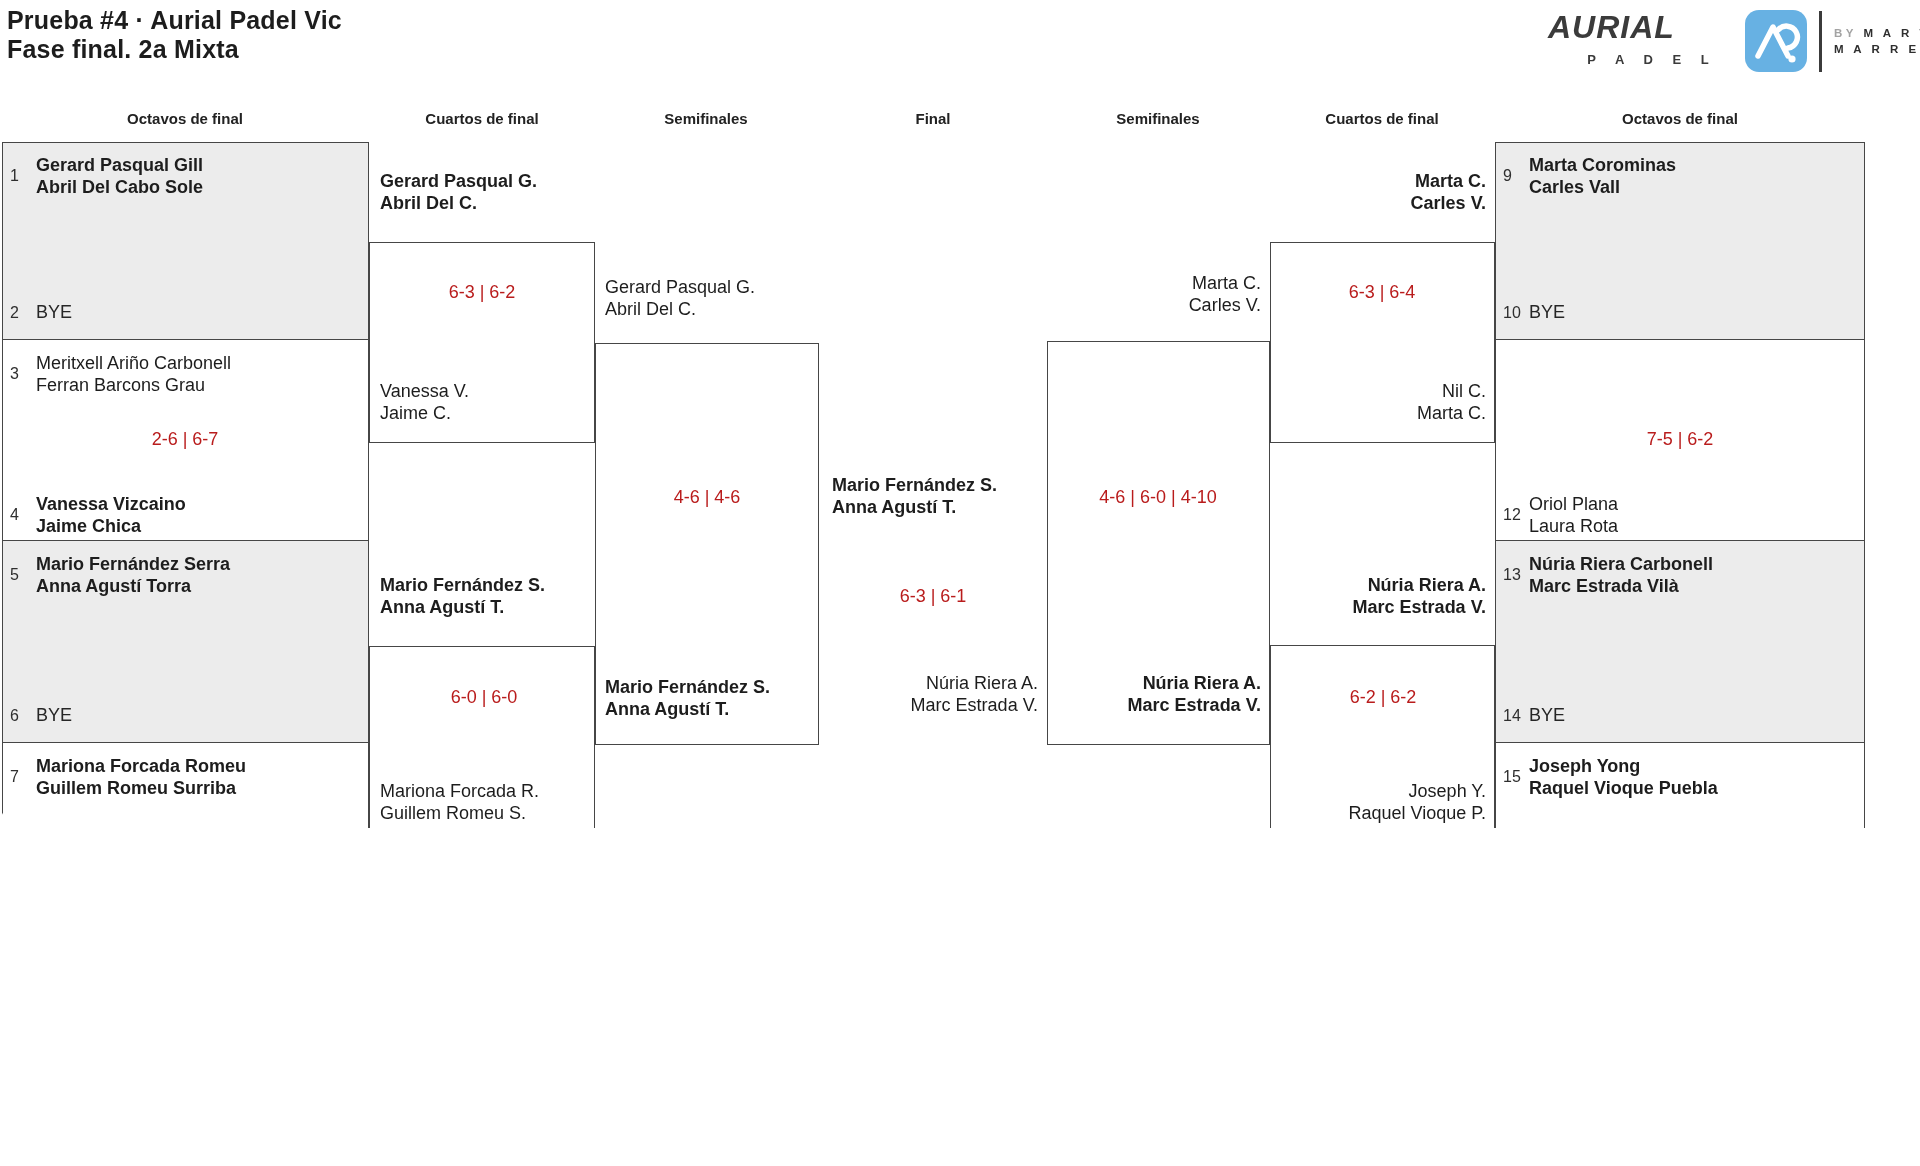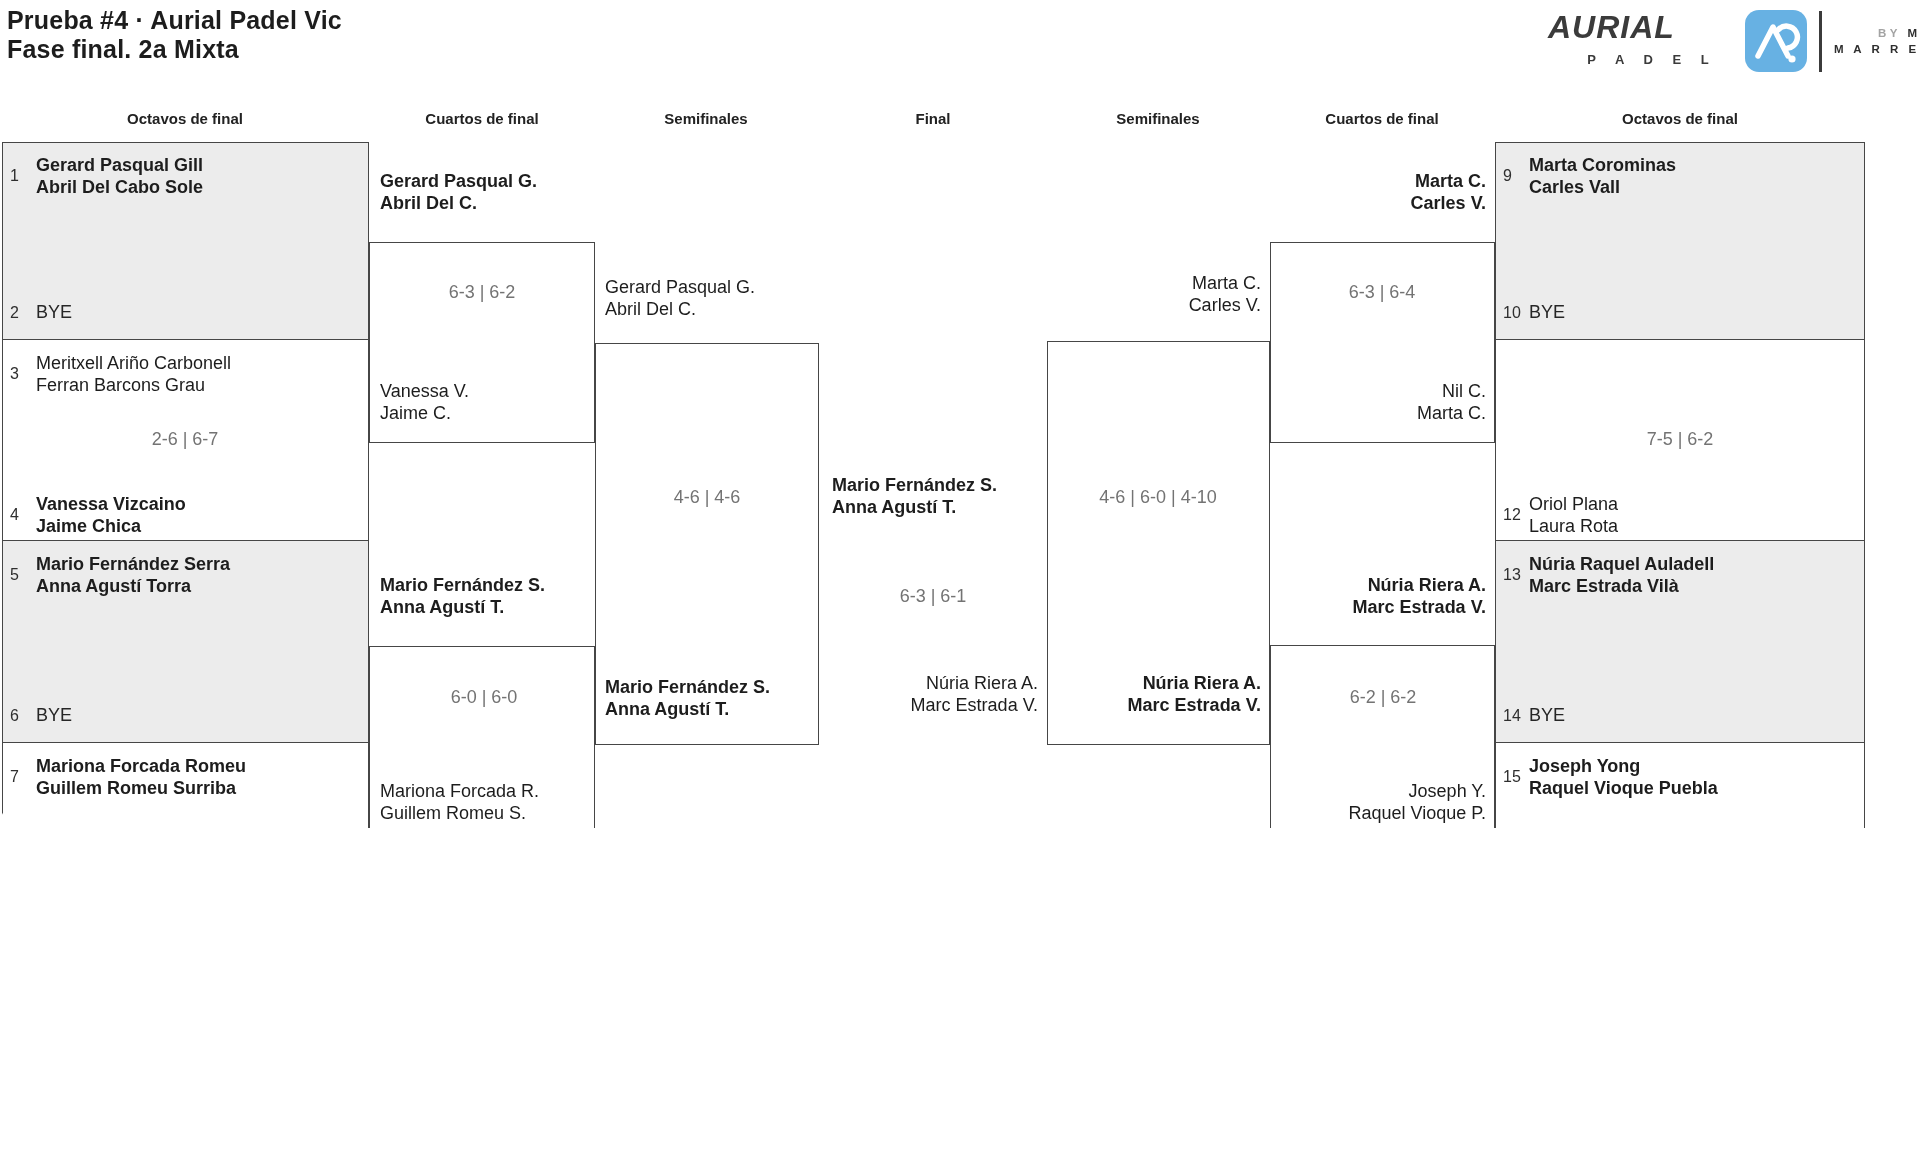--- a/index.html
+++ b/index.html
@@ -12,32 +12,32 @@
 
   .box{position:absolute;border:1.5px solid #464646;box-sizing:border-box;}
   .shaded{background:#ececec;}
 
   .entry{position:absolute;display:flex;align-items:center;gap:5px;}
   .seed{flex:none;width:21px;font-size:16px;color:#2e2e2e;font-weight:400;}
   .team{font-size:18px;line-height:22px;}
   .b{font-weight:700;}
   .bye{font-size:18px;color:#262626;text-align:right;}
 
-  .score{position:absolute;transform:translateX(-50%);font-size:18px;white-space:nowrap;color:#737373;}
+  .score{position:absolute;transform:translateX(-50%);font-size:18px;white-space:nowrap;color:#b91c1c;}
   .lbl{position:absolute;font-size:18px;line-height:22px;}
   .rt{text-align:right;}
 
   
   .logo{position:absolute;left:1548px;top:6px;width:372px;height:72px;}
   .wordmark{position:absolute;left:0px;top:0px;font-size:32px;line-height:42px;font-weight:700;font-style:italic;color:#3b3b3b;letter-spacing:1px;}
   .padel{position:absolute;left:28px;top:46px;width:152px;font-size:13px;font-weight:700;letter-spacing:8px;color:#3b3b3b;text-align:center;}
   .mark{position:absolute;left:197px;top:4px;width:62px;height:62px;background:#67b1e3;border-radius:14px;}
   .lsep{position:absolute;left:271px;top:5px;width:3px;height:61px;background:#3b3b3b;}
   .byline{position:absolute;left:286px;top:19px;font-size:11.5px;line-height:16px;letter-spacing:3.5px;color:#2f2f2f;font-weight:700;white-space:nowrap;}
-  .bygray{color:#a3a3a3;font-weight:700;margin-left:44px;}
+  .bygray{color:#a3a3a3;font-weight:700;}
 </style>
 </head>
 <body>
 
 <div id="root">
 
   <div class="ttl">
     <div>Prueba #4 · Aurial Padel Vic</div>
     <div>Fase final. 2a Mixta</div>
   </div>
@@ -154,21 +154,21 @@
     <span class="seed">12</span>
     <div class="team">
       <div>Oriol Plana</div>
       <div>Laura Rota</div>
     </div>
   </div>
 
   <div class="entry" style="left:1503px;top:553px;width:350px">
     <span class="seed">13</span>
     <div class="team b">
-      <div>Núria Raquel Auladell</div>
+      <div>Núria Riera Carbonell</div>
       <div>Marc Estrada Vilà</div>
     </div>
   </div>
   <div class="entry" style="left:1503px;top:705px;width:350px">
     <span class="seed">14</span>
     <span class="bye">BYE</span>
   </div>
 
   <div class="entry" style="left:1503px;top:755px;width:350px">
     <span class="seed">15</span>

